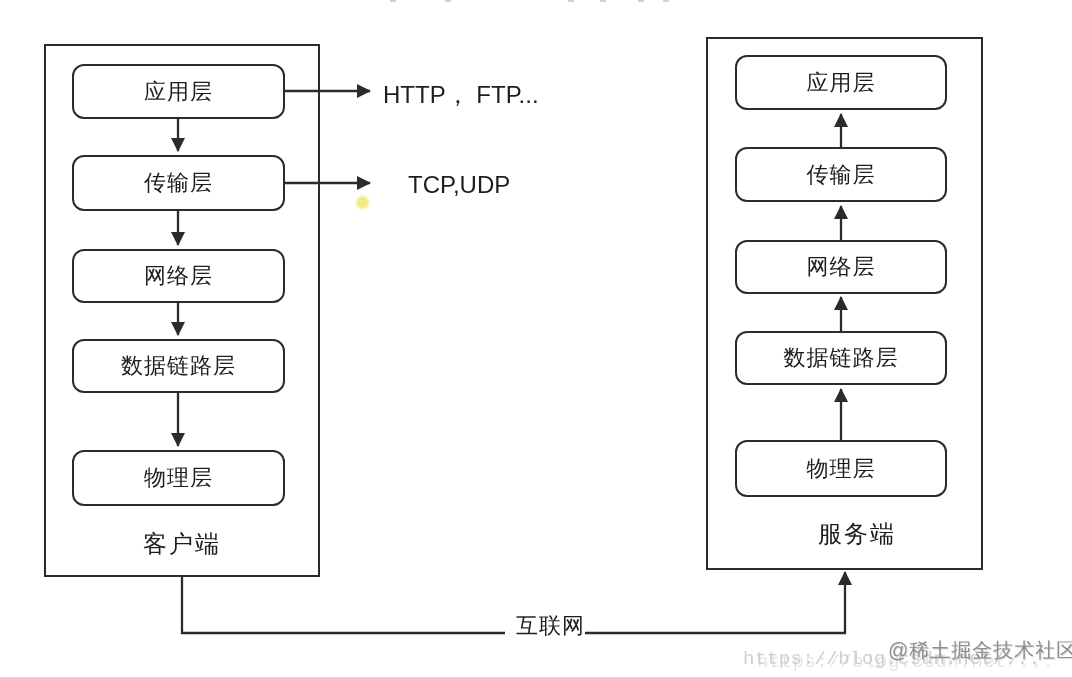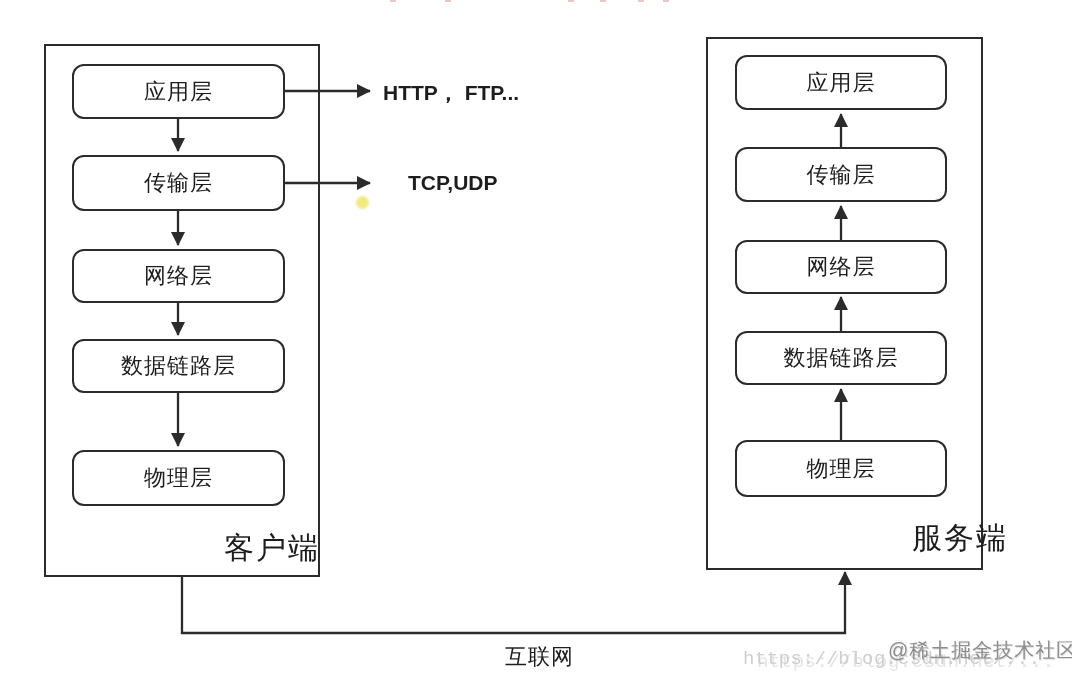--- a/index.html
+++ b/index.html
@@ -14,33 +14,32 @@
     background:transparent;box-sizing:border-box;
   }
   .layer-box{
     position:absolute;box-sizing:border-box;
     border:2.5px solid var(--line,#2b2b2b);
     border-radius:12px;background:var(--box_bg,#fff);
     display:flex;align-items:center;justify-content:center;
     font-size:22px;letter-spacing:1px;color:var(--text,#1d1d1d);
   }
   .col-title{
-    position:absolute;text-align:right;font-size:30px;
+    position:absolute;text-align:center;font-size:24px;
     letter-spacing:2px;color:var(--text,#1d1d1d);font-family:Liberation Serif, serif;
   }
   .proto-label{
-    position:absolute;font-size:21px;color:var(--text,#1d1d1d);
+    position:absolute;font-size:24px;color:var(--text,#1d1d1d);
     white-space:nowrap;
-    font-weight:bold;
   }
   #svg-overlay{position:absolute;left:0;top:0;width:1072px;height:677px;}
   .arrow-line{stroke:var(--line,#2b2b2b);stroke-width:2.3;fill:none;}
   #internet-label{
-    position:absolute;left:505px;top:644px;width:80px;height:26px;
-    background:#fff;text-align:left;font-size:22px;line-height:26px;
+    position:absolute;left:505px;top:613px;width:80px;height:26px;
+    background:#fff;text-align:right;font-size:22px;line-height:26px;
     letter-spacing:1px;color:var(--text,#1d1d1d);
   }
   #highlight-dot{
     position:absolute;left:356px;top:196px;width:13px;height:13px;
     border-radius:50%;background:var(--highlight_dot,#f1e87e);
     filter:blur(1.2px);opacity:.95;
   }
   .crop-mark{
     position:absolute;top:0;width:6px;height:2px;
     background:rgba(205,130,130,.45);

